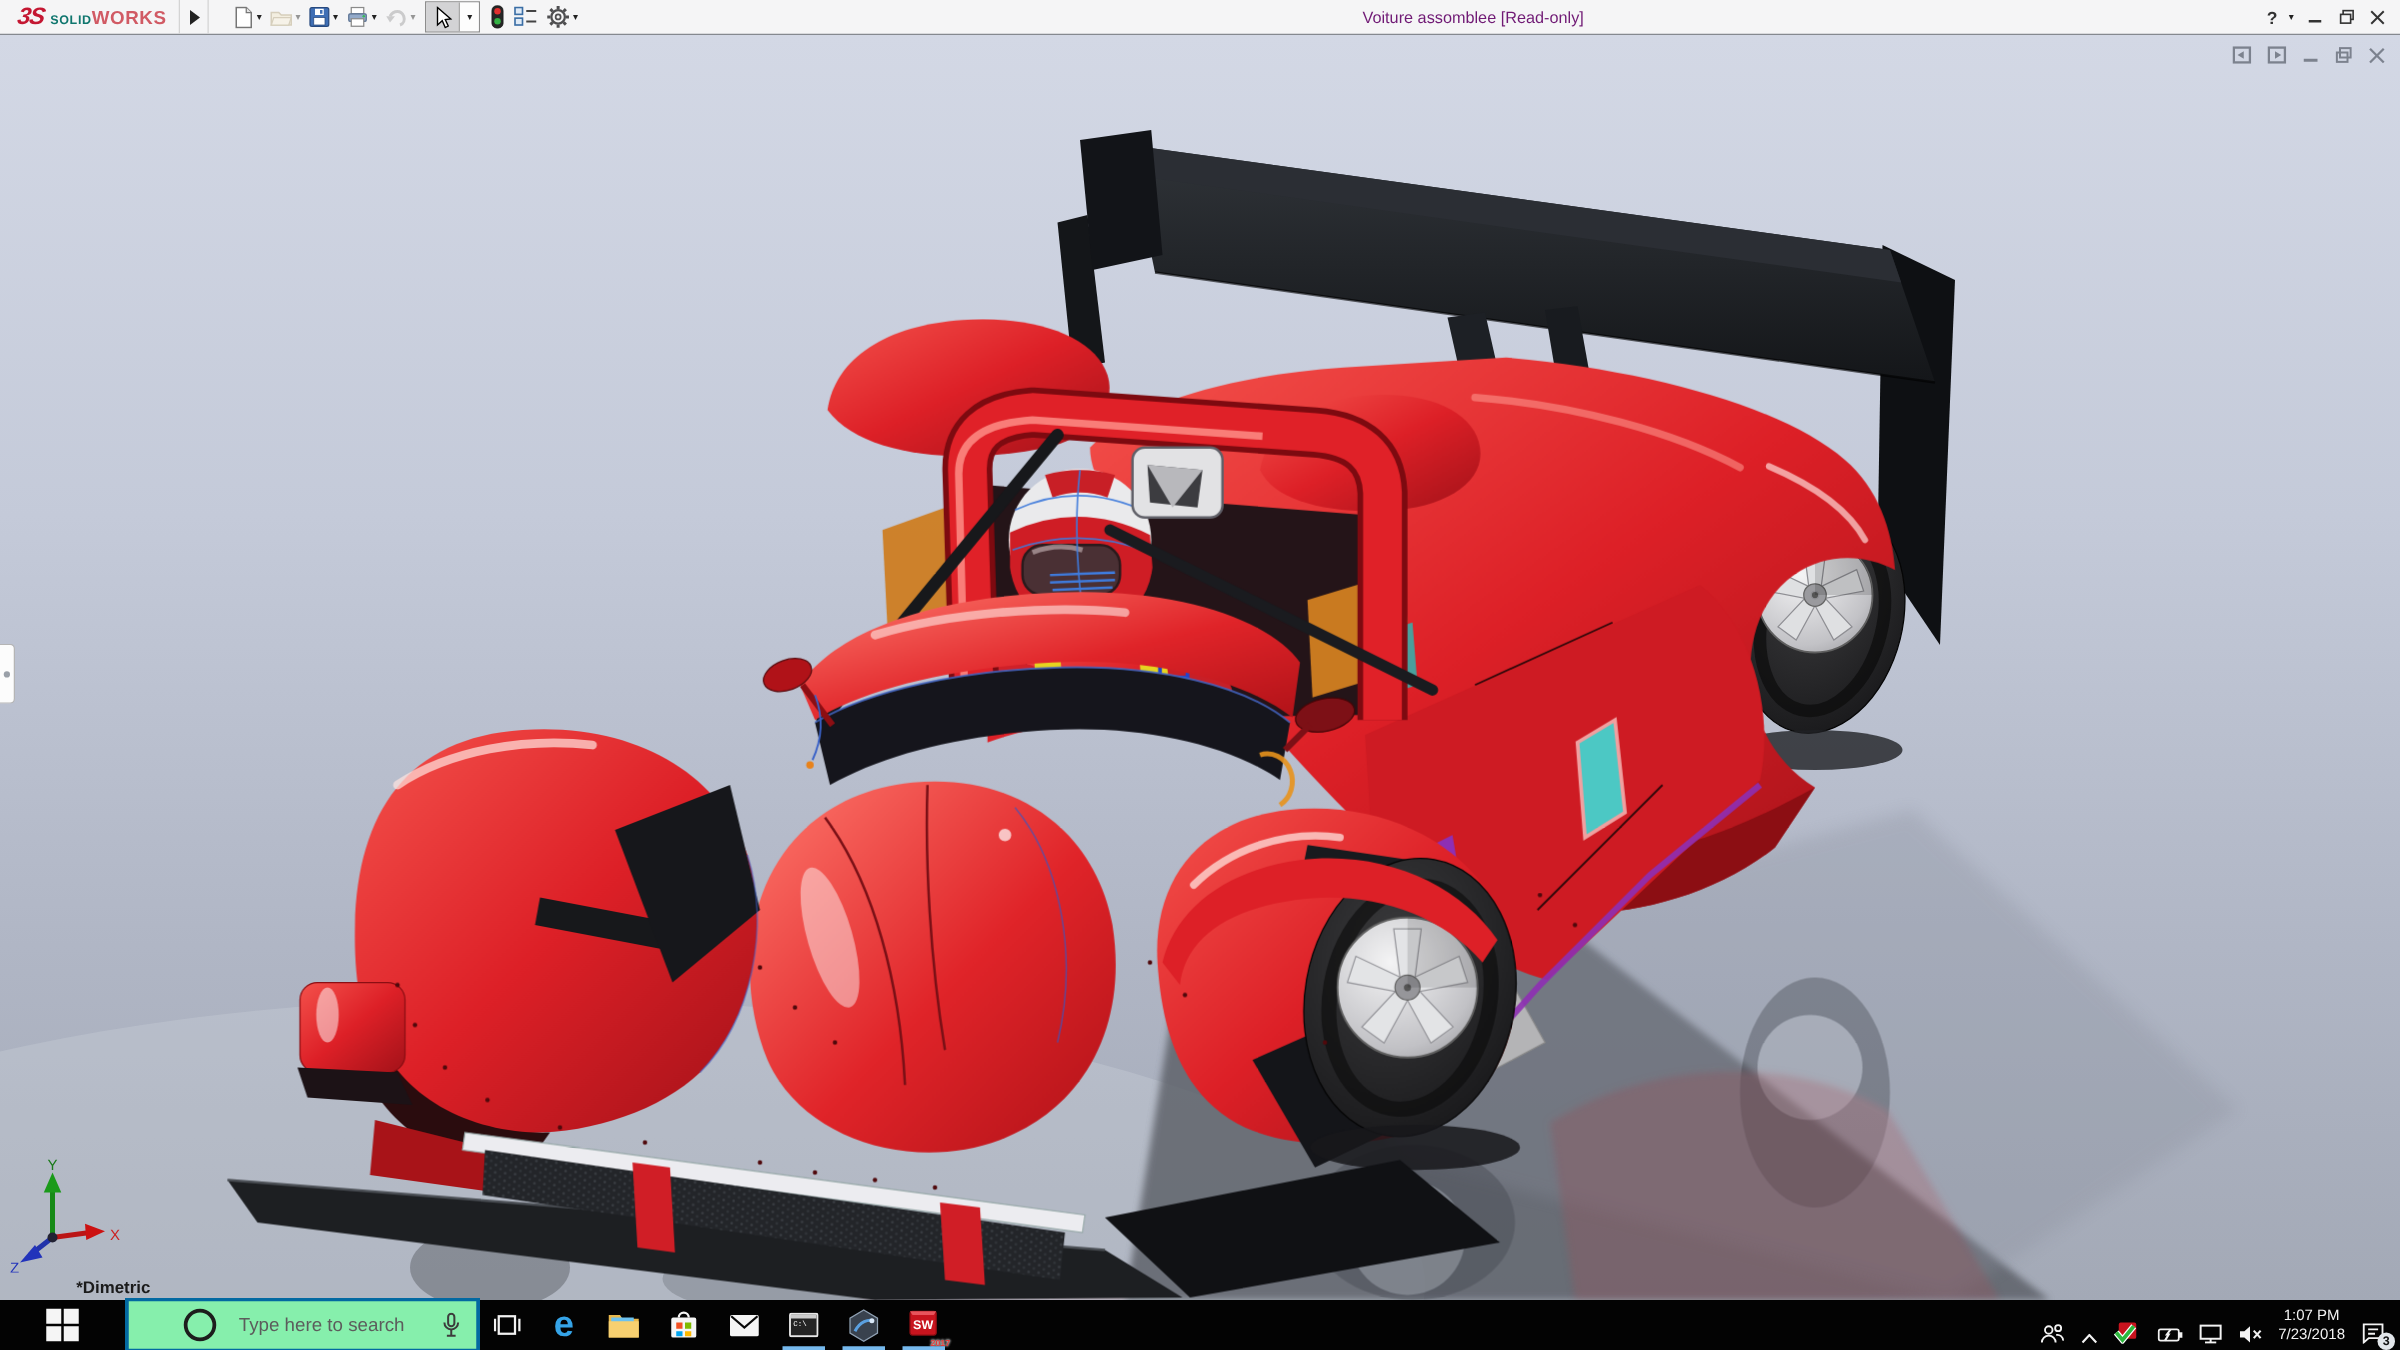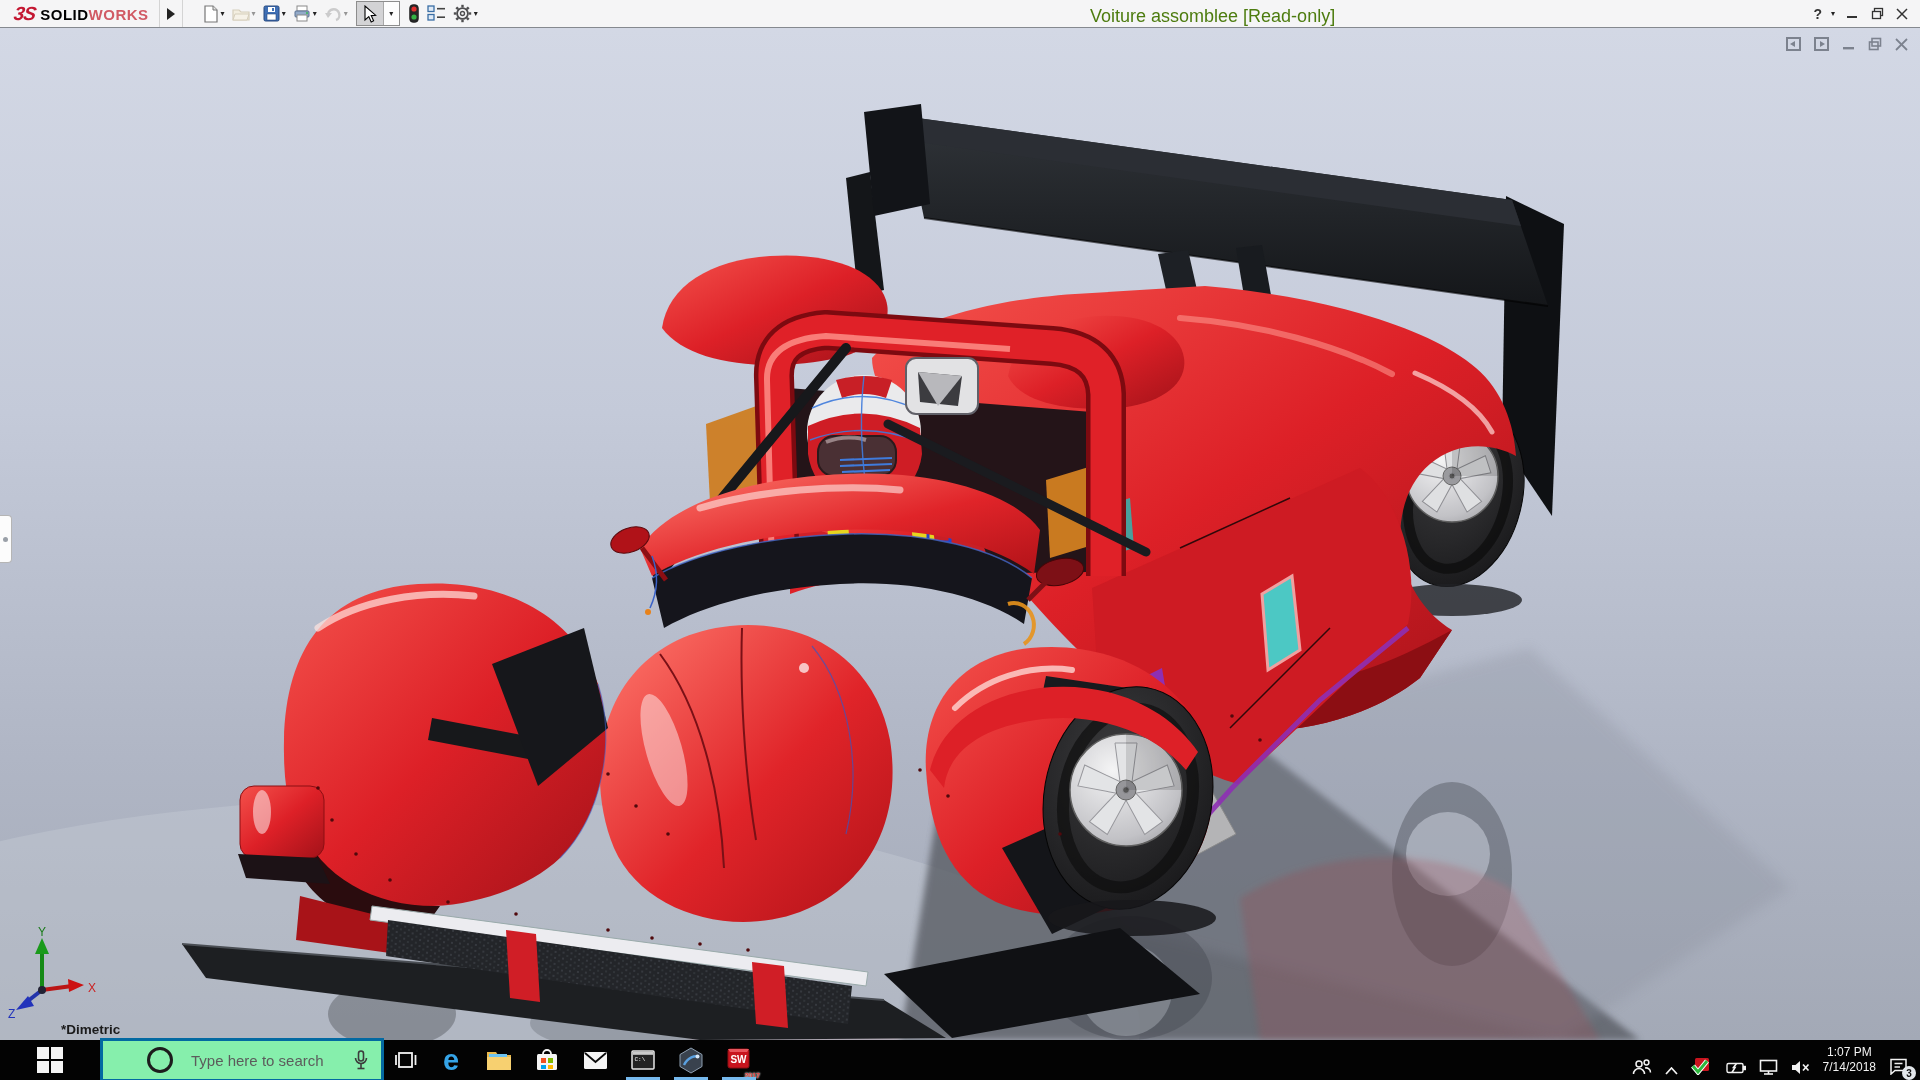--- a/index.html
+++ b/index.html
@@ -1,33 +1,33 @@
 <!DOCTYPE html>
 <html><head>
 <meta charset="utf-8">
 <style>
   html,body{margin:0;padding:0;width:1920px;height:1080px;overflow:hidden;
     font-family:"Liberation Sans",sans-serif;background:#000;}
   .titlebar{position:absolute;top:0;left:0;width:1920px;height:27px;background:#f5f5f6;
     border-bottom:1px solid #85898f;display:flex;align-items:center;}
   .logo{display:flex;align-items:baseline;margin-left:14px;user-select:none;}
   .logo-3s{font-style:italic;font-weight:800;font-size:19px;color:#c41732;transform:skewX(-10deg);letter-spacing:-1px;}
-  .logo-solid{font-weight:700;font-size:15px;color:#000000;margin-left:5px;letter-spacing:.5px;}
+  .logo-solid{font-weight:700;font-size:10px;color:#0f766e;margin-left:5px;letter-spacing:.5px;}
   .logo-works{font-weight:700;font-size:15px;color:#d15a64;letter-spacing:.5px;}
   .flyout{width:22px;height:27px;display:flex;align-items:center;justify-content:center;
     border-left:1px solid #d4d4d4;border-right:1px solid #d4d4d4;margin-left:10px;}
   .flyout svg{display:block;}
   .toolbar{display:flex;align-items:center;margin-left:16px;gap:1px;}
   .tbtn{display:flex;align-items:center;gap:2px;padding:2px 3px;}
   .caret{font-size:8px;color:#222;line-height:8px;}
   .disabled{opacity:.45;}
   .selectbox{display:flex;align-items:stretch;height:23px;border:1px solid #8d8d8d;margin:0 4px;}
   .select-main{width:26px;background:#d3d3d5;display:flex;align-items:center;justify-content:center;border-right:1px solid #a8a8a8;}
   .select-drop{width:15px;background:#fdfdfd;display:flex;align-items:center;justify-content:center;}
-  .doc-title{position:absolute;left:1090px;top:6px;font-size:18px;color:#4d7c0f;}
+  .doc-title{position:absolute;left:1090px;top:6px;font-size:13px;color:#701a75;}
   .win-controls{position:absolute;right:10px;top:0;height:27px;display:flex;align-items:center;gap:9px;}
   .help-q{font-size:14px;font-weight:700;color:#333;}
   .wc{display:flex;align-items:center;justify-content:center;width:16px;height:16px;}
 
   .viewport{position:absolute;top:28px;left:0;width:1920px;height:1012px;
     background:linear-gradient(180deg,#d3d8e5 0%,#c4cad9 38%,#b0b6c5 72%,#a3a9b6 100%);overflow:hidden;}
   .scene{position:absolute;top:0;left:0;}
   .docwin-controls{position:absolute;top:9px;right:12px;display:flex;align-items:center;gap:13px;opacity:.85;}
   .left-tab{position:absolute;left:0;top:487px;width:11px;height:46px;background:#fcfcfc;
     border:1px solid #b5b5b5;border-left:none;border-radius:0 4px 4px 0;display:flex;align-items:center;justify-content:center;}
@@ -605,21 +605,21 @@
       <svg width="19" height="15" viewBox="0 0 19 15">
         <polygon points="1,5 4.5,5 9,1 9,14 4.5,10 1,10" fill="#f2f2f2"></polygon>
         <g stroke="#f2f2f2" stroke-width="1.7">
             <line x1="12" y1="4.5" x2="17.5" y2="10.5"></line>
             <line x1="17.5" y1="4.5" x2="12" y2="10.5"></line>
           </g>
       </svg>
     </span>
     <div class="clock">
       <div>1:07 PM</div>
-      <div>7/14/2018</div>
+      <div>7/23/2018</div>
     </div>
     <span class="trayicon action">
       <svg width="19" height="17" viewBox="0 0 19 17" fill="none" stroke="#f2f2f2" stroke-width="1.5">
         <path d="M2,1.5 h15 v11 h-11 l-4,3.5 z"></path>
         <line x1="5.5" y1="5.5" x2="13.5" y2="5.5"></line>
           <line x1="5.5" y1="9" x2="11" y2="9"></line>
       </svg>
       <span class="badge">3</span>
     </span>
   </div>

